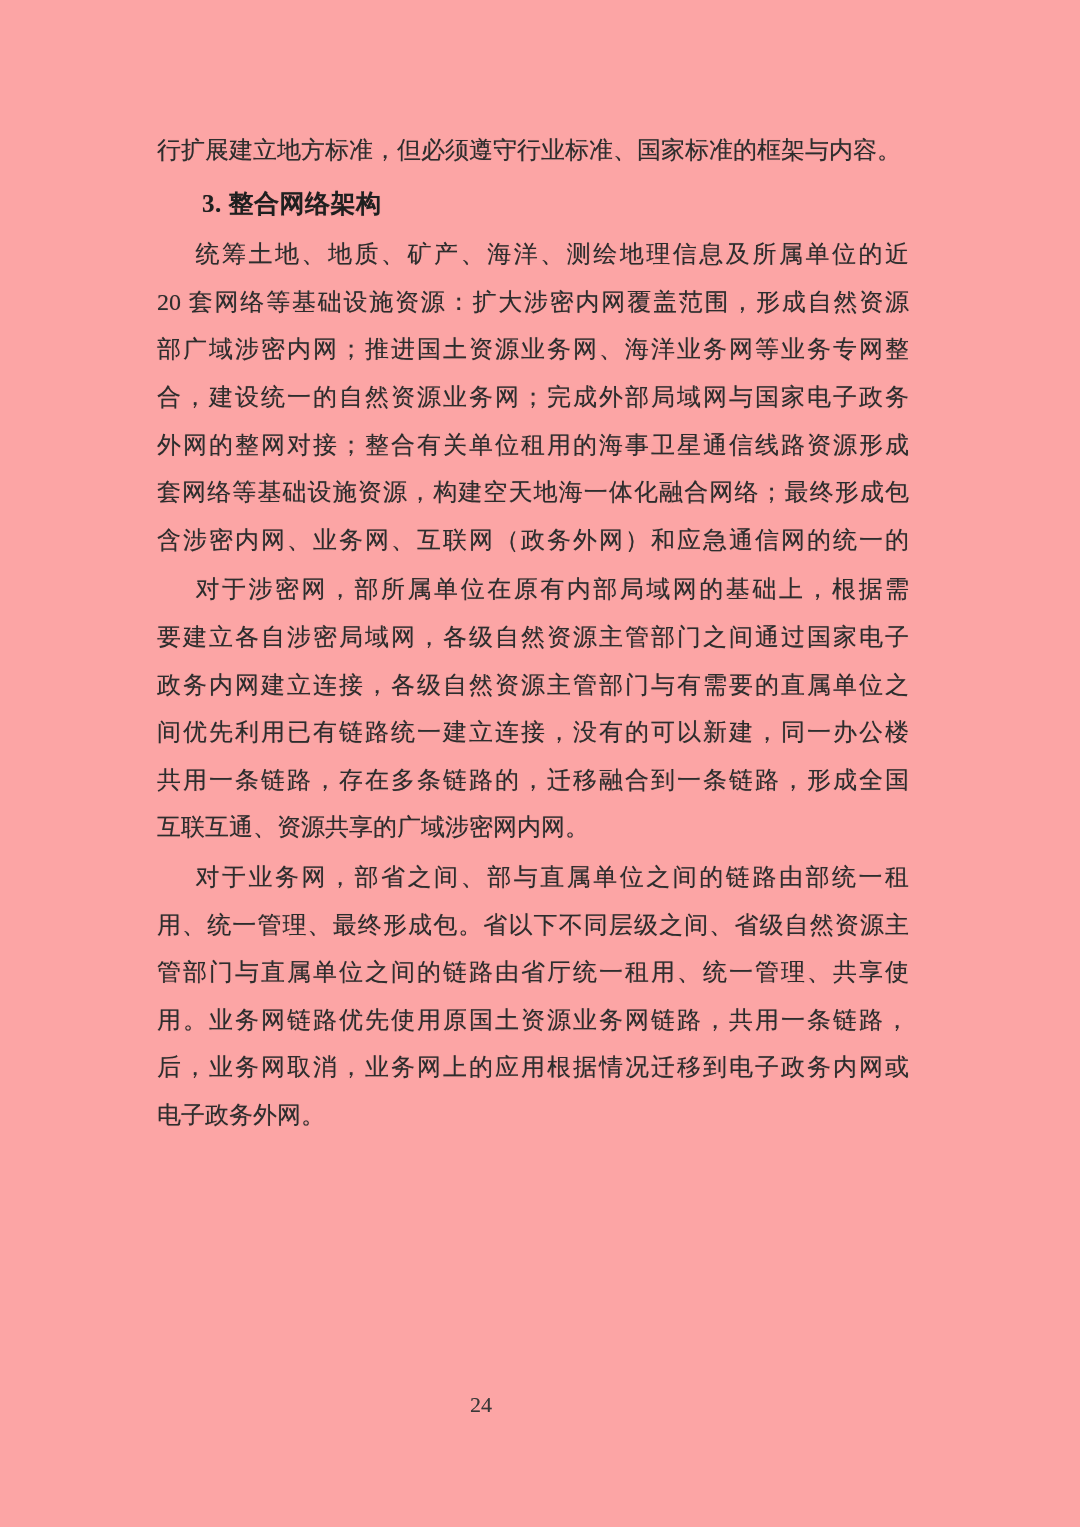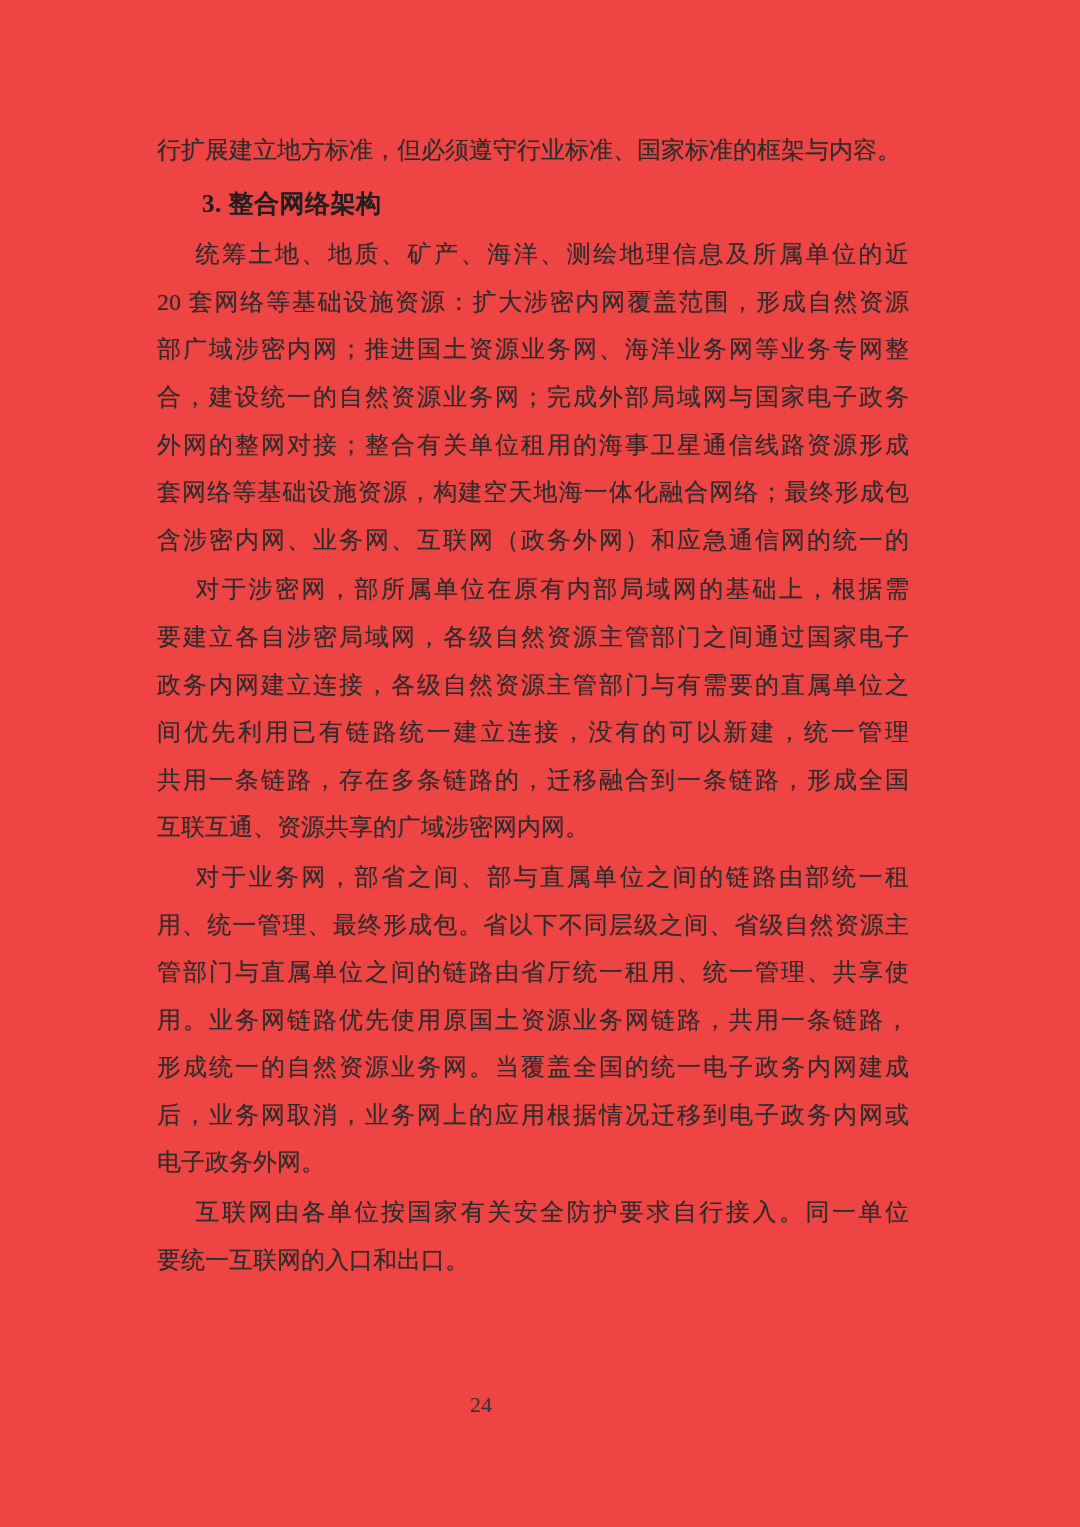--- a/index.html
+++ b/index.html
@@ -5,21 +5,21 @@
   * { margin: 0; padding: 0; box-sizing: border-box; }
   html, body {
     background: #ffffff;
     font-family: "Liberation Serif", "DejaVu Serif", serif;
   }
   .page {
     position: relative;
     width: 1080px;
     height: 1527px;
     margin: 0 auto;
-    background: #ef4444;
+    background: #fca5a5;
     overflow: hidden;
     text-decoration: underline;
   }
   .content {
     position: absolute;
     top: 127px;
     left: 157px;
     width: 752px;
     color: #2d2d2d;
     font-size: 24px;
@@ -81,36 +81,31 @@
       <span class="ln jl">合，建设统一的自然资源业务网；完成外部局域网与国家电子政务</span>
       <span class="ln jl">外网的整网对接；整合有关单位租用的海事卫星通信线路资源形成</span>
       <span class="ln jl">套网络等基础设施资源，构建空天地海一体化融合网络；最终形成包</span>
       <span class="ln jl">含涉密内网、业务网、互联网（政务外网）和应急通信网的统一的</span>
     </p>
 
     <p class="para">
       <span class="ln jl ind">对于涉密网，部所属单位在原有内部局域网的基础上，根据需</span>
       <span class="ln jl">要建立各自涉密局域网，各级自然资源主管部门之间通过国家电子</span>
       <span class="ln jl">政务内网建立连接，各级自然资源主管部门与有需要的直属单位之</span>
-      <span class="ln jl">间优先利用已有链路统一建立连接，没有的可以新建，统一管理</span>
+      <span class="ln jl">间优先利用已有链路统一建立连接，没有的可以新建，同一办公楼</span>
       <span class="ln jl">共用一条链路，存在多条链路的，迁移融合到一条链路，形成全国</span>
       <span class="ln">互联互通、资源共享的广域涉密网内网。</span>
     </p>
 
     <p class="para">
       <span class="ln jl ind">对于业务网，部省之间、部与直属单位之间的链路由部统一租</span>
       <span class="ln jl">用、统一管理、最终形成包。省以下不同层级之间、省级自然资源主</span>
       <span class="ln jl">管部门与直属单位之间的链路由省厅统一租用、统一管理、共享使</span>
       <span class="ln jl">用。业务网链路优先使用原国土资源业务网链路，共用一条链路，</span>
-      <span class="ln jl">形成统一的自然资源业务网。当覆盖全国的统一电子政务内网建成</span>
       <span class="ln jl">后，业务网取消，业务网上的应用根据情况迁移到电子政务内网或</span>
       <span class="ln">电子政务外网。</span>
     </p>
 
-    <p class="para">
-      <span class="ln jl ind">互联网由各单位按国家有关安全防护要求自行接入。同一单位</span>
-      <span class="ln">要统一互联网的入口和出口。</span>
-    </p>
 
   </div>
 
   <div class="pageno">24</div>
 </div>
 
 </body></html>

